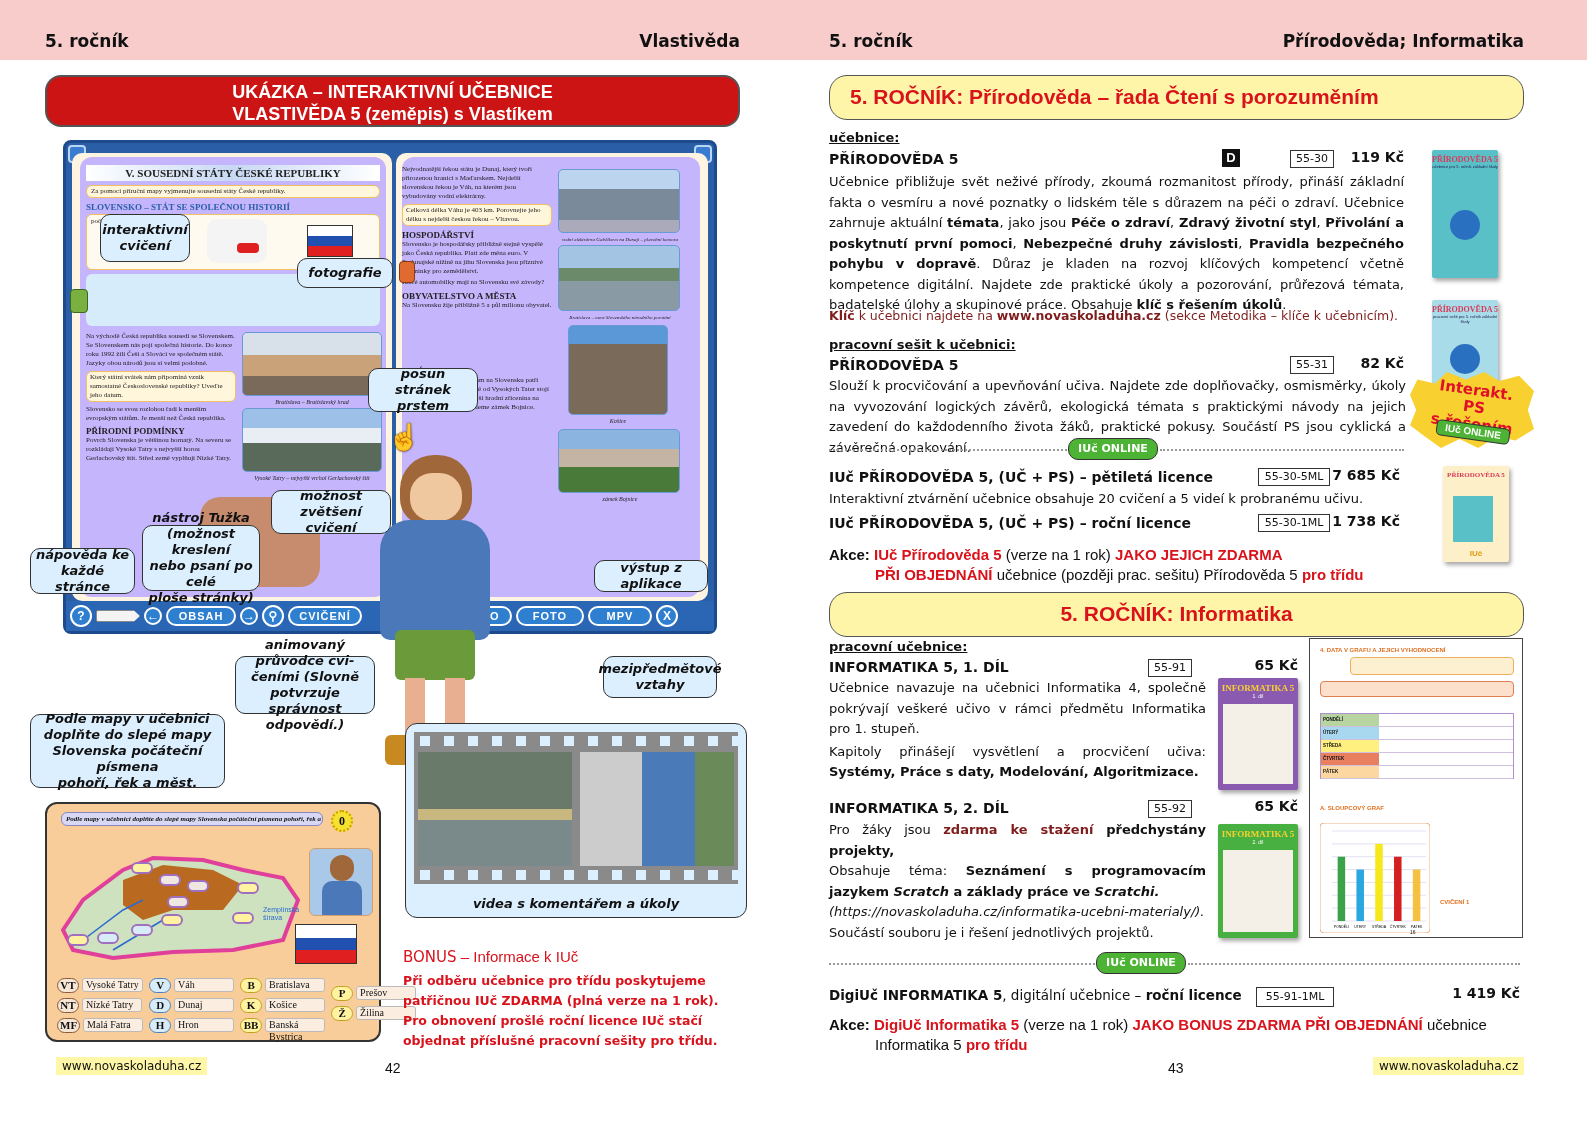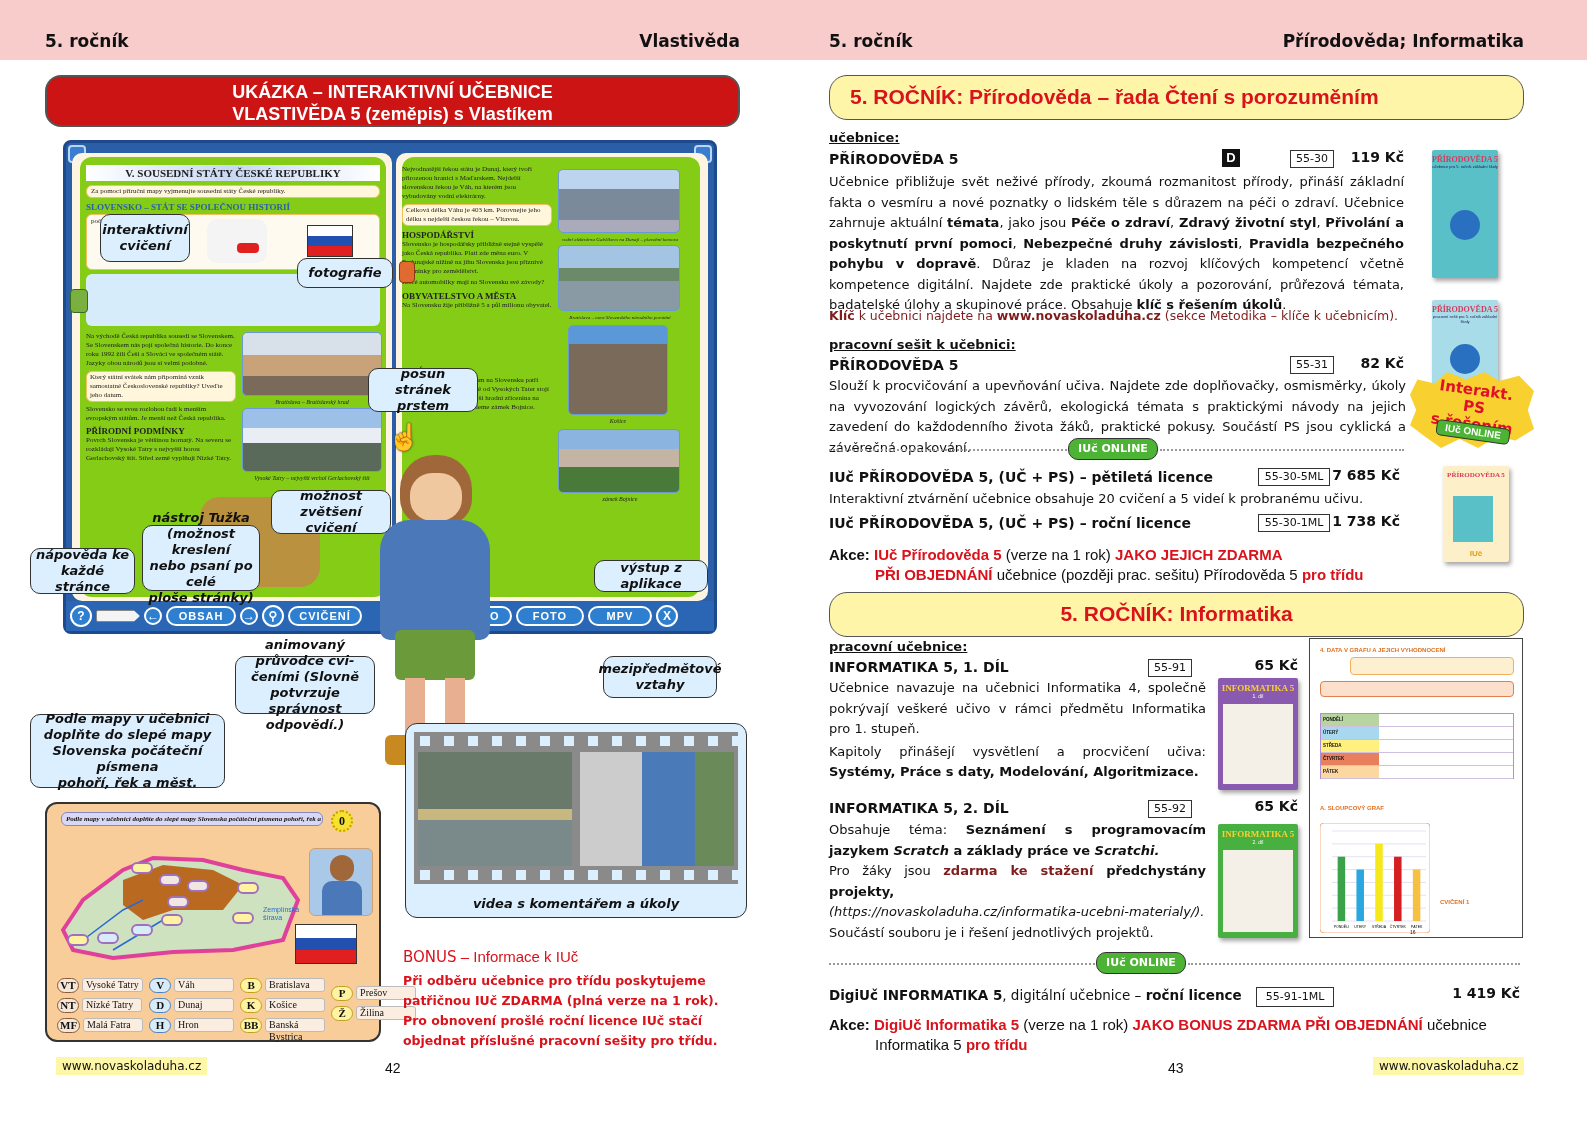--- a/index.html
+++ b/index.html
@@ -5,21 +5,21 @@
 *{box-sizing:border-box;margin:0;padding:0}
 body{width:1587px;height:1123px;background:#fff;font-family:"Liberation Sans",sans-serif;position:relative;overflow:hidden;color:#111}
 .abs{position:absolute}
 .header{position:absolute;top:0;height:60px;background:#f9cccc;width:1587px}
 .hdr-txt{position:absolute;top:31px;font-weight:bold;font-size:17px;font-family:"DejaVu Sans",sans-serif;color:#111}
 .red-banner{position:absolute;left:45px;top:75px;width:695px;height:52px;background:#cc1414;border:2px solid #555;border-radius:16px;color:#fff;text-align:center;font-weight:bold;font-size:18px;line-height:22px;padding-top:4px}
 .yellow-banner{position:absolute;left:829px;height:45px;width:695px;background:#fef5a8;border:1.5px solid #555;border-radius:18px;color:#d9121b;font-weight:bold;font-size:21px;line-height:42px}
 
 .app{position:absolute;left:63px;top:140px;width:654px;height:494px;background:#2a5fa8;border:3px solid #1d4a8c;border-radius:8px}
 .app-page{position:absolute;top:10px;bottom:30px;background:#fdf4e2;border-radius:10px}
-.app-inner{position:absolute;background:#84cc16;border-radius:12px}
+.app-inner{position:absolute;background:#c4b5fd;border-radius:12px}
 .app-toolbar{position:absolute;left:0;right:0;bottom:0;height:30px;background:#2b66b4;display:flex;align-items:center;gap:4px;padding:0 4px}
 .tbtn{height:20px;border:2px solid #fff;border-radius:10px;background:#2f7fd0;color:#fff;font-weight:bold;font-size:11px;display:flex;align-items:center;justify-content:center;padding:0 8px;letter-spacing:1px}
 .tround{width:22px;height:22px;border-radius:50%;border:2px solid #fff;background:#2f7fd0;color:#fff;font-weight:bold;font-size:12px;display:flex;align-items:center;justify-content:center}
 .mini{font-family:"Liberation Serif",serif;font-size:7px;line-height:9px;color:#222}
 .mini-h{font-family:"Liberation Serif",serif;font-weight:bold;font-size:9px;color:#222}
 .photo{position:absolute;border-radius:5px;border:1px solid #6a9ad6}
 .callout{position:absolute;background:#dcefff;border:1.5px solid #333;border-radius:10px;font-style:italic;font-weight:bold;font-size:13px;text-align:center;line-height:16px;color:#111;font-family:"DejaVu Sans",sans-serif;display:flex;align-items:center;justify-content:center;padding:2px 4px}
 .callout .txt{white-space:pre-line}
 
 .rt{position:absolute;font-family:"DejaVu Sans",sans-serif;font-size:13px;line-height:20px;color:#111}
@@ -380,22 +380,22 @@
 <div class="cover" style="left:1218px;top:678px;width:80px;height:112px;background:#8a5ab0">
   <div class="cover-title" style="color:#f8d030;font-size:9px">INFORMATIKA 5</div>
   <div style="font-size:5px;text-align:center;color:#fff">1. díl</div>
   <div class="abs" style="left:5px;top:26px;width:70px;height:80px;background:#f4f0e8"></div>
 </div>
 
 <div class="rt prod-title" style="left:829px;top:798px">INFORMATIKA 5, 2. DÍL</div>
 <div class="code-box" style="left:1148px;top:800px;width:44px">55-92</div>
 <div class="price" style="left:1238px;top:798px;width:60px">65 Kč</div>
 <div class="para" style="left:829px;top:820px;width:377px">
+  <div><span>Pro žáky jsou </span><b class="blue">zdarma ke stažení</b><b> předchystány projekty,</b></div>
   <div><span>Obsahuje téma: </span><b>Seznámení s programovacím jazykem </b><b><i>Scratch</i></b><b> a základy práce ve </b><b><i>Scratchi.</i></b></div>
-  <div><span>Pro žáky jsou </span><b class="blue">zdarma ke stažení</b><b> předchystány projekty,</b></div>
   <div style="font-style:italic">(https://novaskoladuha.cz/informatika-ucebni-materialy/).</div>
   <div>Součástí souboru je i řešení jednotlivých projektů.</div>
 </div>
 <div class="cover" style="left:1218px;top:824px;width:80px;height:114px;background:#48b040">
   <div class="cover-title" style="color:#f8d030;font-size:9px">INFORMATIKA 5</div>
   <div style="font-size:5px;text-align:center;color:#fff">2. díl</div>
   <div class="abs" style="left:5px;top:26px;width:70px;height:82px;background:#f4f0e8"></div>
 </div>
 
 <div class="abs" style="left:1309px;top:638px;width:214px;height:300px;border:1.5px solid #444;background:#fff">

